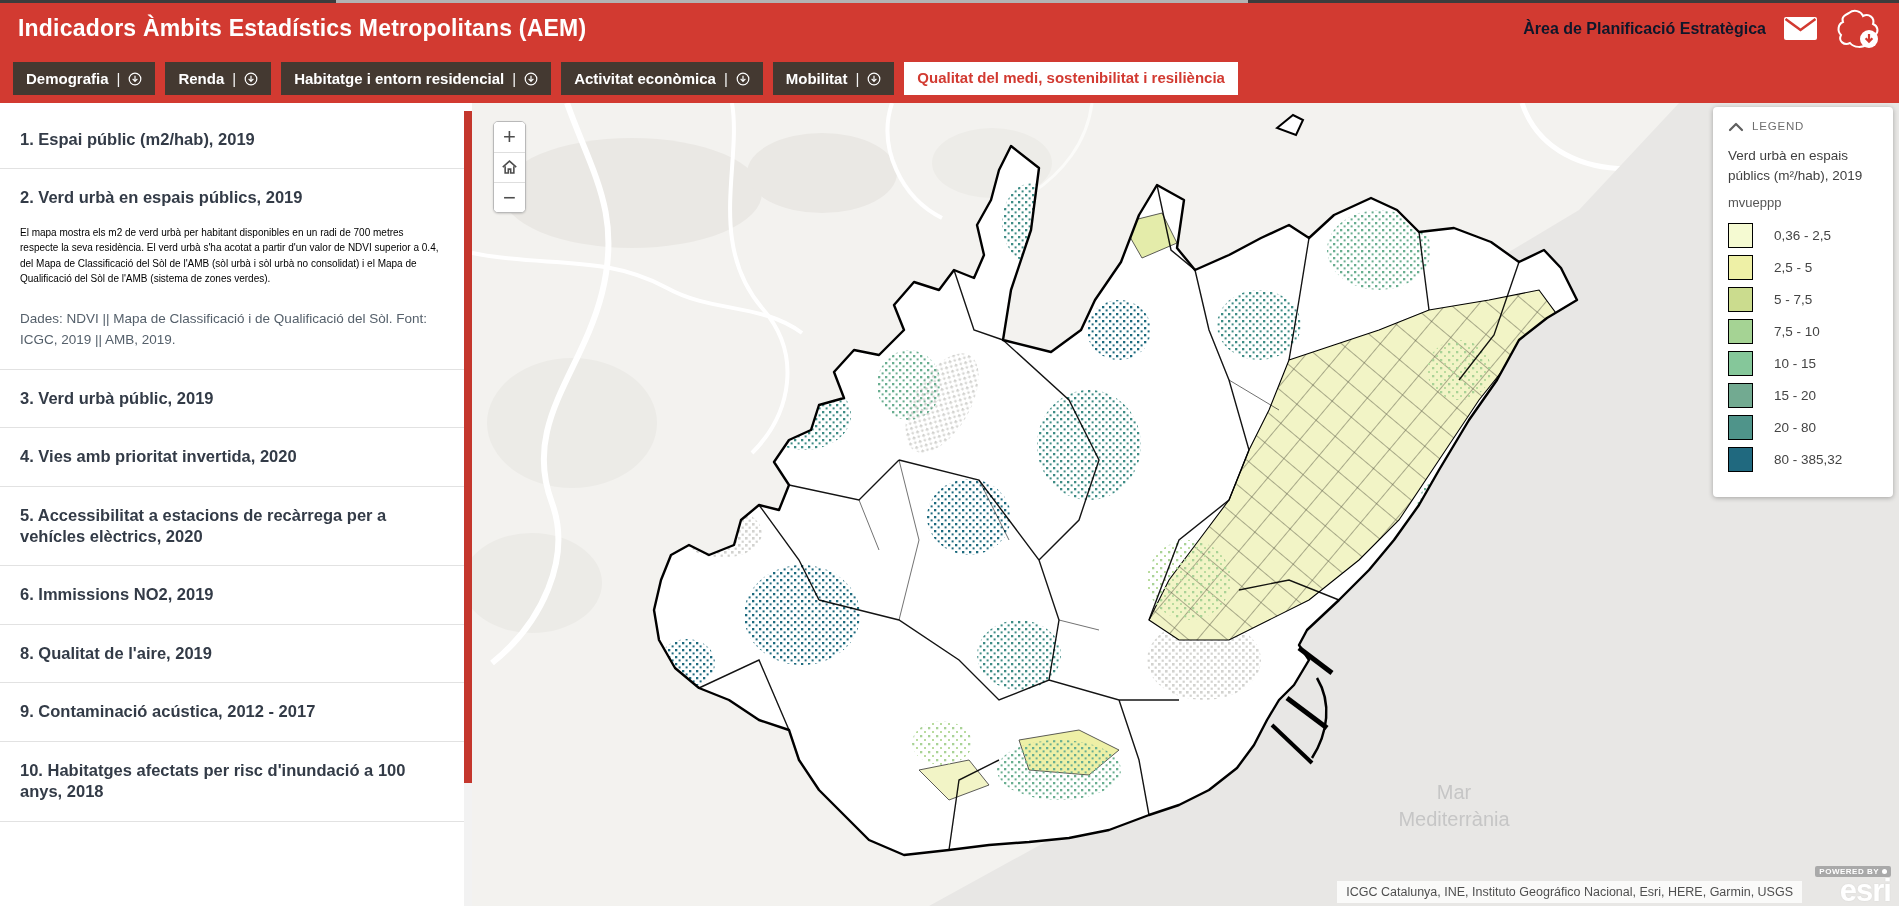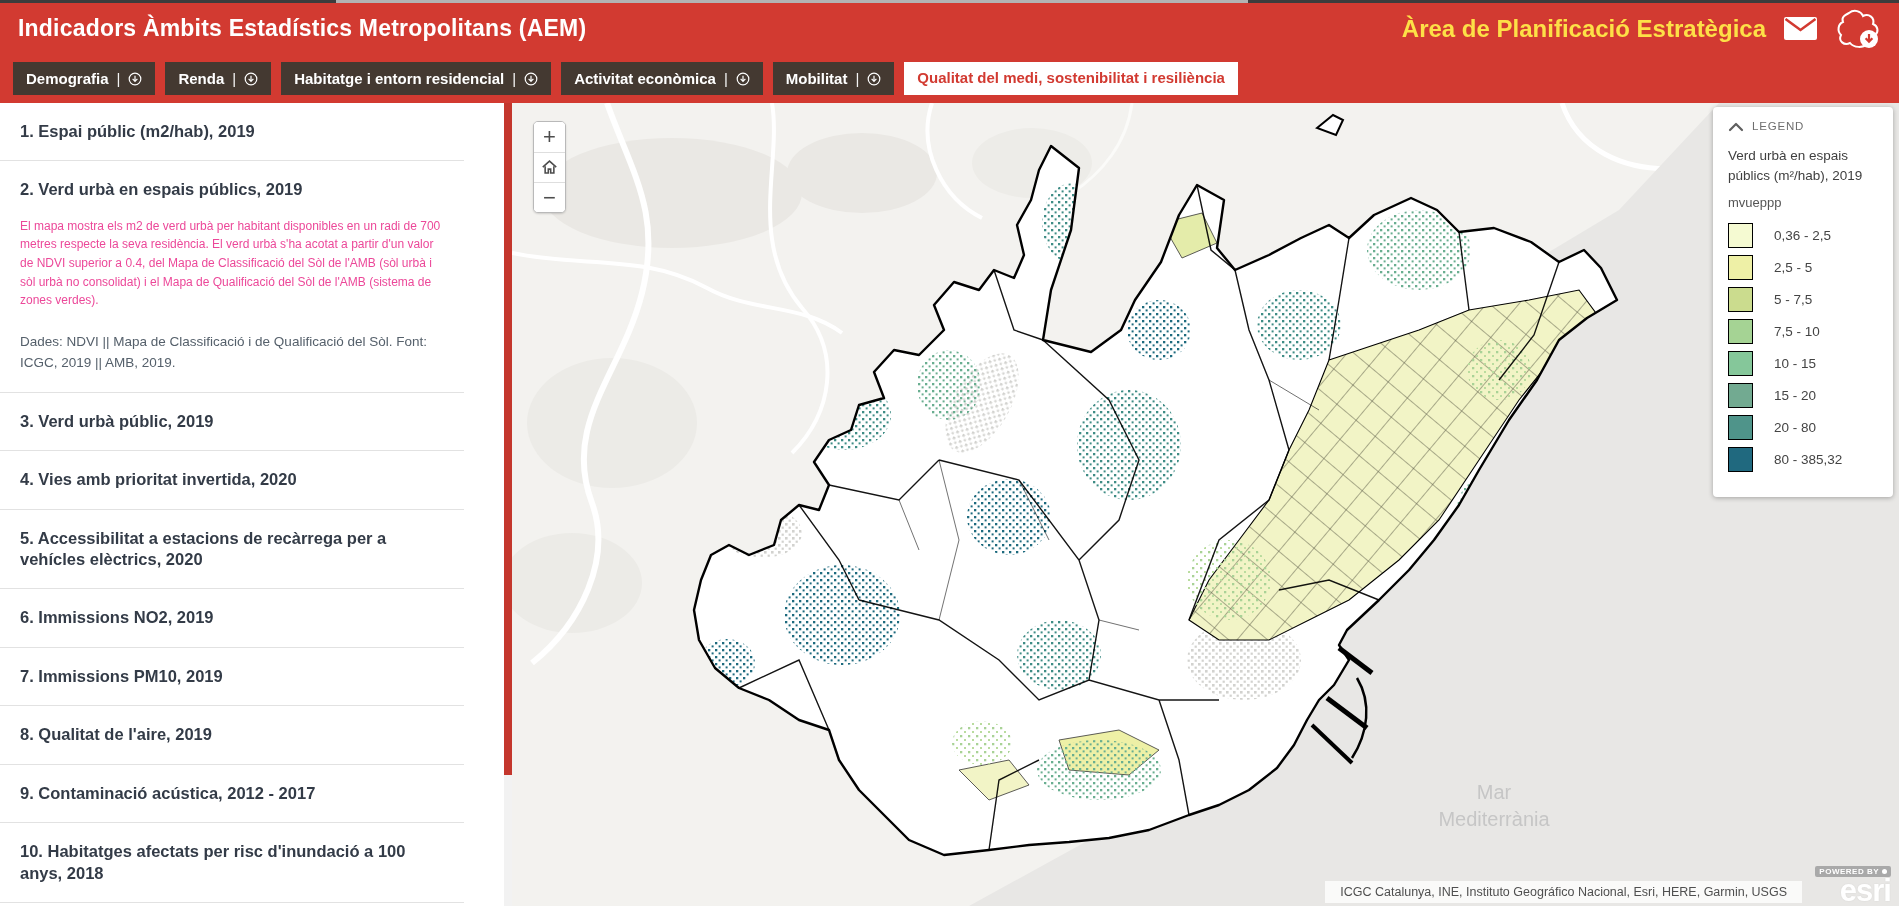--- a/index.html
+++ b/index.html
@@ -8,36 +8,36 @@
     font-family:"Liberation Sans",sans-serif;background:#fff;
     -webkit-font-smoothing:antialiased;
   }
   
   .top-strip{height:3px;width:100%;
     background:linear-gradient(to right,#3c3c3c 0%,#3c3c3c 17.7%,#b3b3b3 17.7%,#b3b3b3 65.7%,#3c3c3c 65.7%,#3c3c3c 100%);}
   
   .header{height:51px;background:#d23a31;display:flex;align-items:center;padding:0 18px;box-sizing:border-box;}
   .header-title{color:#fff;font-size:23px;font-weight:600;letter-spacing:.2px;}
   .header-right{margin-left:auto;display:flex;align-items:center;gap:18px;}
-  .org-label{color:#fde047;font-size:24px;font-weight:600;}
+  .org-label{color:#0f172a;font-size:16px;font-weight:600;}
   .hicon{display:inline-flex;align-items:center;cursor:pointer;}
   
   .navbar{height:49px;background:#d23a31;display:flex;align-items:center;padding:0 13px;box-sizing:border-box;gap:10px;}
   .tab{background:#443931;color:#fff;border:none;padding:7px 13px;height:33px;
     font-family:"Liberation Sans",sans-serif;font-size:15px;font-weight:600;
     display:inline-flex;align-items:center;gap:8px;cursor:pointer;white-space:nowrap;}
   .tab .tab-sep{opacity:.95;font-weight:400;}
   .tab.active{background:#fff;color:#d23a31;flex-direction:column;}
   
   .content{display:flex;height:803px;}
-  .sidebar{width:512px;position:relative;background:#fff;box-sizing:border-box;overflow:hidden;flex:none;}
+  .sidebar{width:472px;position:relative;background:#fff;box-sizing:border-box;overflow:hidden;flex:none;margin-top:8px;}
   .side-list{width:464px;}
   .side-item{padding:18px 20px;border-bottom:1px solid #e2e2e2;cursor:pointer;}
   .side-title{margin:0;font-size:16.5px;font-weight:700;color:#333b47;line-height:1.3;}
-  .side-desc{margin:16px 0 0 0;font-size:12px;color:#ec4899;line-height:1.55;}
+  .side-desc{margin:16px 0 0 0;font-size:10px;color:#000000;line-height:1.55;}
   .side-src{margin:22px 0 0 0;font-size:13.5px;color:#55606b;line-height:1.55;}
   .side-scroll{position:absolute;top:0;right:0;width:8px;height:100%;background:#f2f2f2;}
   .side-thumb{width:8px;height:672px;background:#c4372d;}
   
   .map{position:relative;flex:1;background:#f3f2ef;overflow:hidden;}
   .map svg.basemap{position:absolute;left:0;top:0;}
   .sea-label{position:absolute;left:902px;top:676px;width:160px;text-align:center;
     color:#c6c6c6;font-size:20px;line-height:27px;pointer-events:none;}
   
   .zoomctl{position:absolute;left:21px;top:18px;width:31px;background:#fff;
@@ -52,21 +52,21 @@
   .legend-head{display:flex;align-items:center;gap:8px;color:#6e6e6e;font-size:11.5px;
     letter-spacing:.8px;font-weight:400;}
   .legend-title{margin-top:14px;font-size:13.5px;color:#404040;line-height:1.45;}
   .legend-field{margin-top:10px;font-size:13px;color:#555;}
   .legend-rows{margin-top:13px;}
   .legend-row{display:flex;align-items:center;margin:7px 0;}
   .swatch{width:25px;height:25px;border:1px solid #000;box-sizing:border-box;flex:none;}
   .legend-label{margin-left:21px;font-size:13.5px;color:#444;}
   
   .attribution{position:absolute;right:97px;bottom:3px;background:rgba(255,255,255,.78);
-    color:#4f4f4f;font-size:12.5px;padding:4px 15px;white-space:nowrap;}
+    color:#4f4f4f;font-size:12.5px;padding:4px 9px;white-space:nowrap;}
   .esri{position:absolute;right:8px;bottom:0px;width:86px;text-align:right;cursor:pointer;}
   .poweredby{display:inline-flex;align-items:center;gap:3px;background:#a9a9a9;color:#fff;
     font-size:8px;font-weight:700;letter-spacing:.5px;padding:1px 4px;border-radius:2px;}
   .poweredby .dot{width:5px;height:5px;border-radius:50%;background:#fff;display:inline-block;}
   .esri-word{color:#fff;font-size:31px;font-weight:700;letter-spacing:-1px;line-height:30px;
     margin-top:-2px;text-shadow:0 0 2px rgba(0,0,0,.08);}
 </style>
 </head>
 <body>
 
@@ -171,23 +171,20 @@
           <h3 class="side-title">3. Verd urbà públic, 2019</h3>
         </div>
         <div class="side-item">
           <h3 class="side-title">4. Vies amb prioritat invertida, 2020</h3>
         </div>
         <div class="side-item">
           <h3 class="side-title">5. Accessibilitat a estacions de recàrrega per a vehícles elèctrics, 2020</h3>
         </div>
         <div class="side-item">
           <h3 class="side-title">6. Immissions NO2, 2019</h3>
-        </div>
-        <div class="side-item">
-          <h3 class="side-title">7. Immissions PM10, 2019</h3>
         </div>
         <div class="side-item">
           <h3 class="side-title">8. Qualitat de l'aire, 2019</h3>
         </div>
         <div class="side-item">
           <h3 class="side-title">9. Contaminació acústica, 2012 - 2017</h3>
         </div>
         <div class="side-item">
           <h3 class="side-title">10. Habitatges afectats per risc d'inundació a 100 anys, 2018</h3>
         </div>

